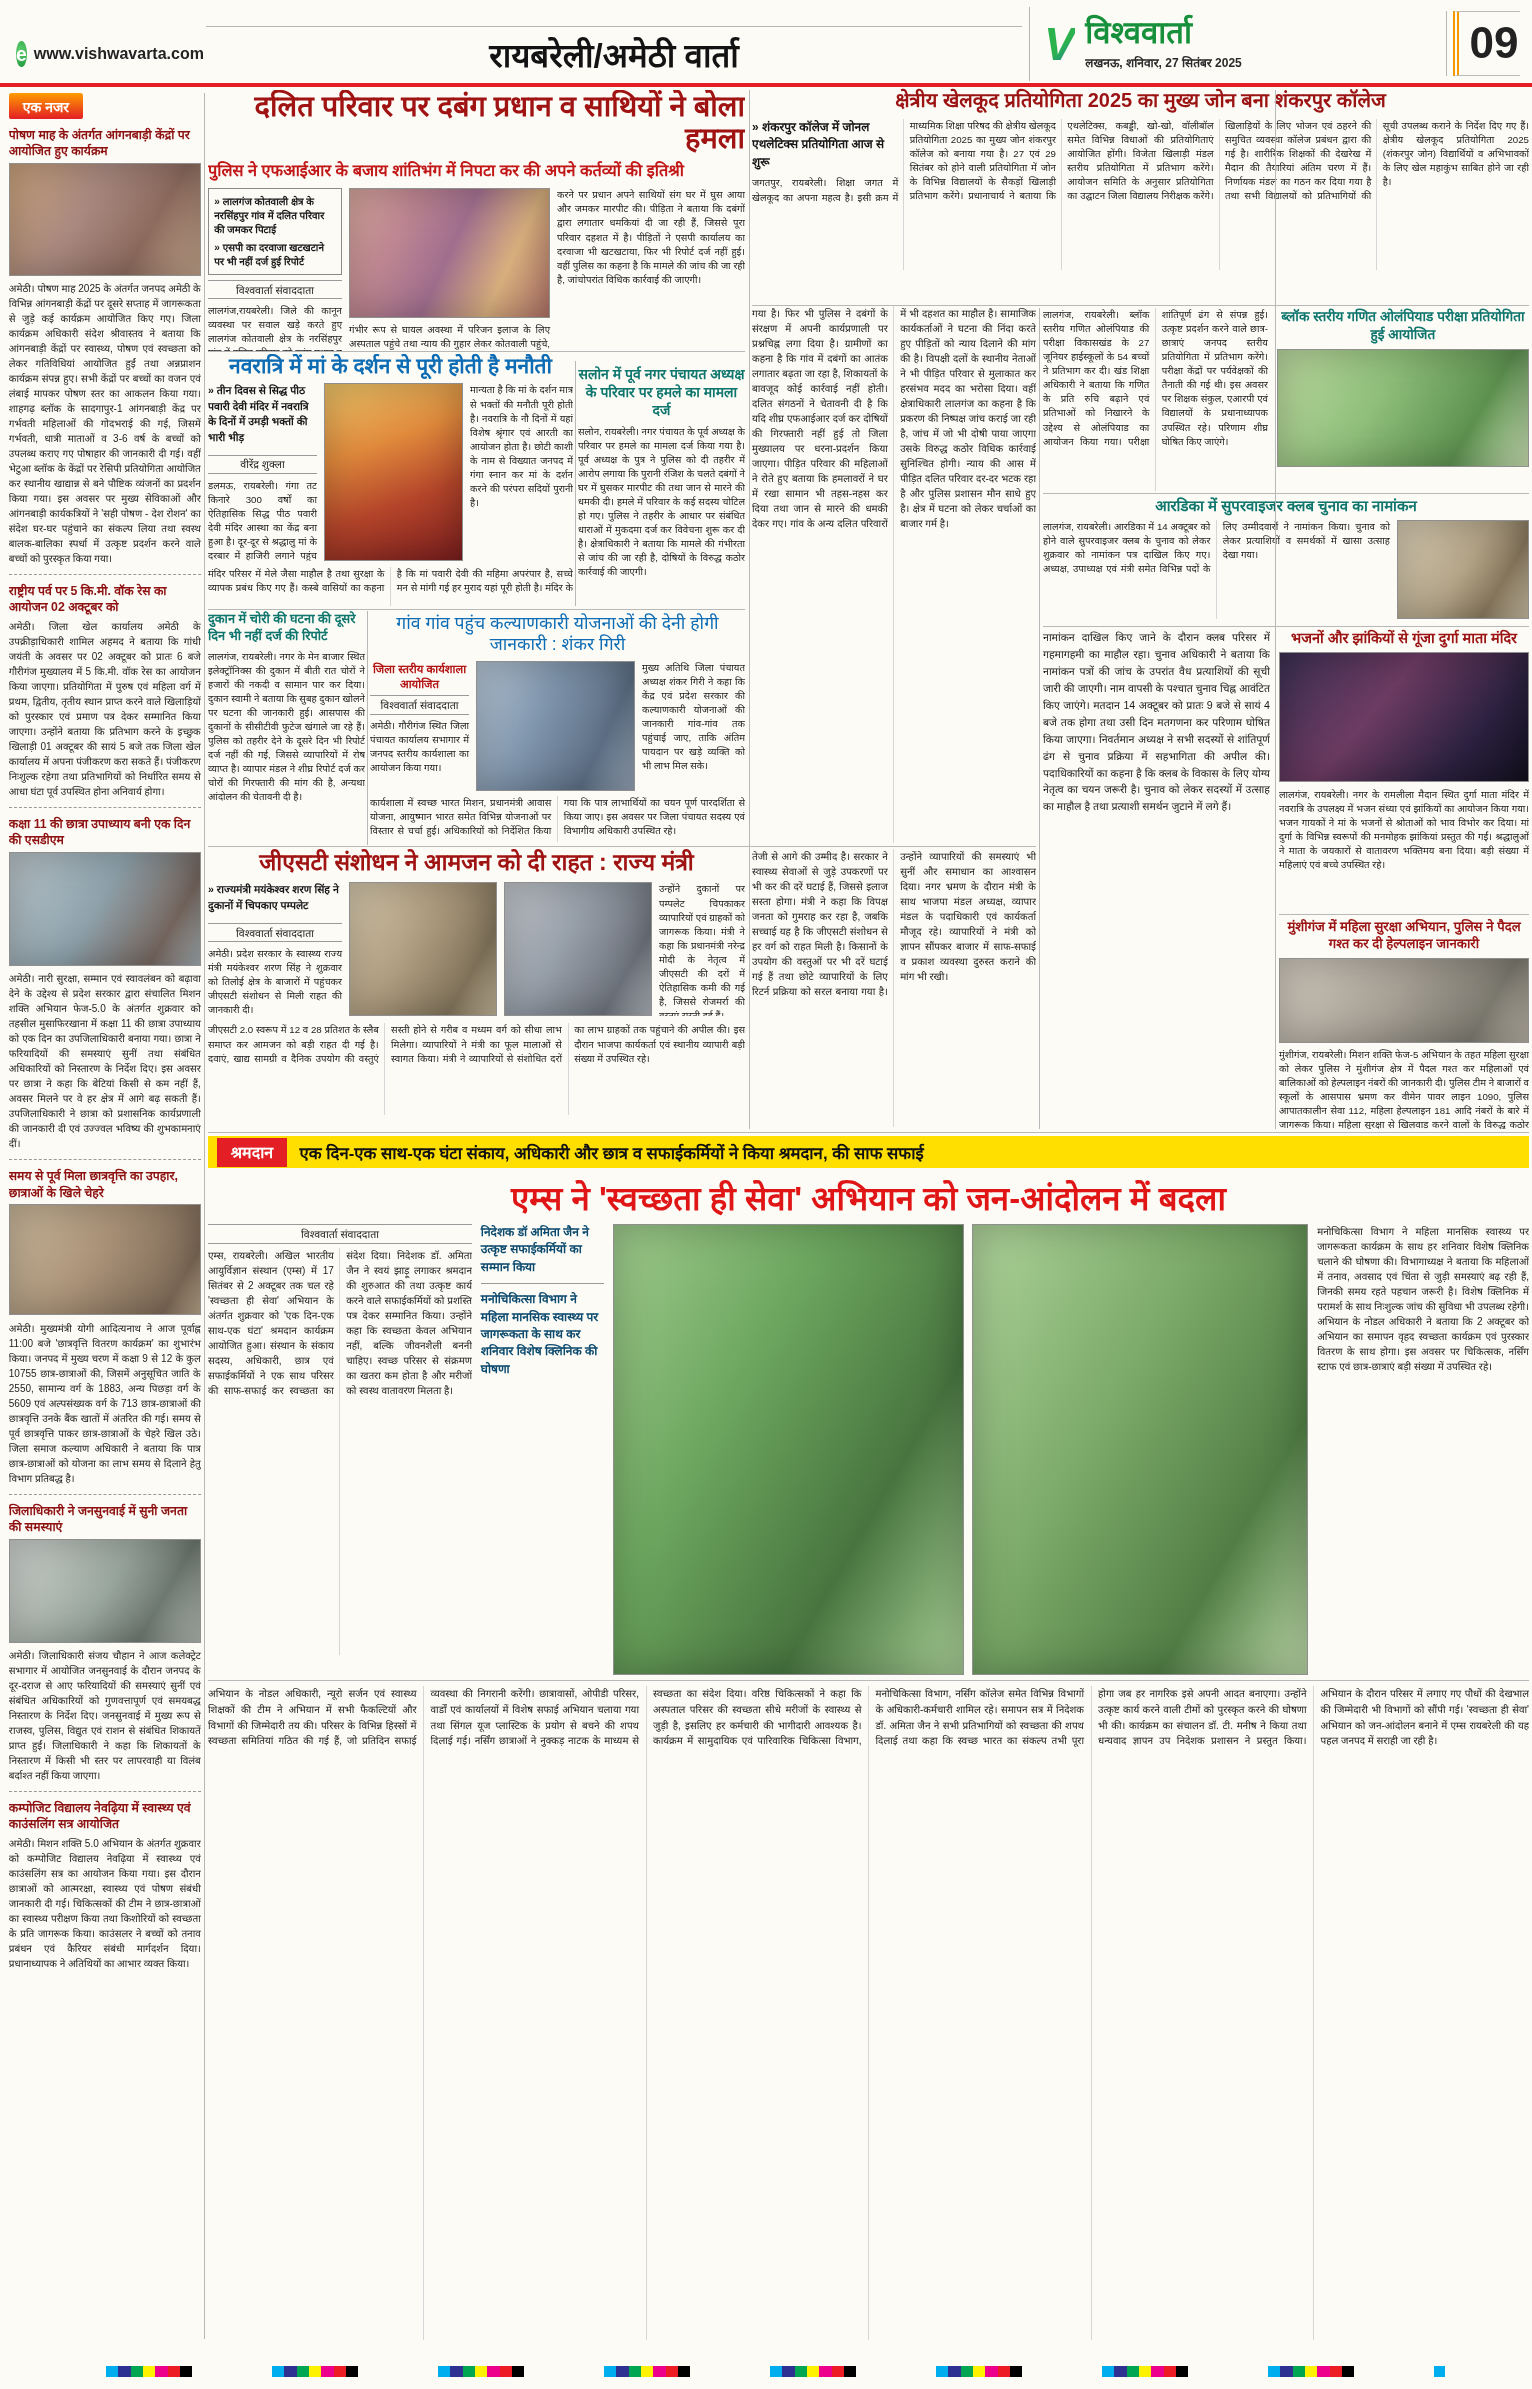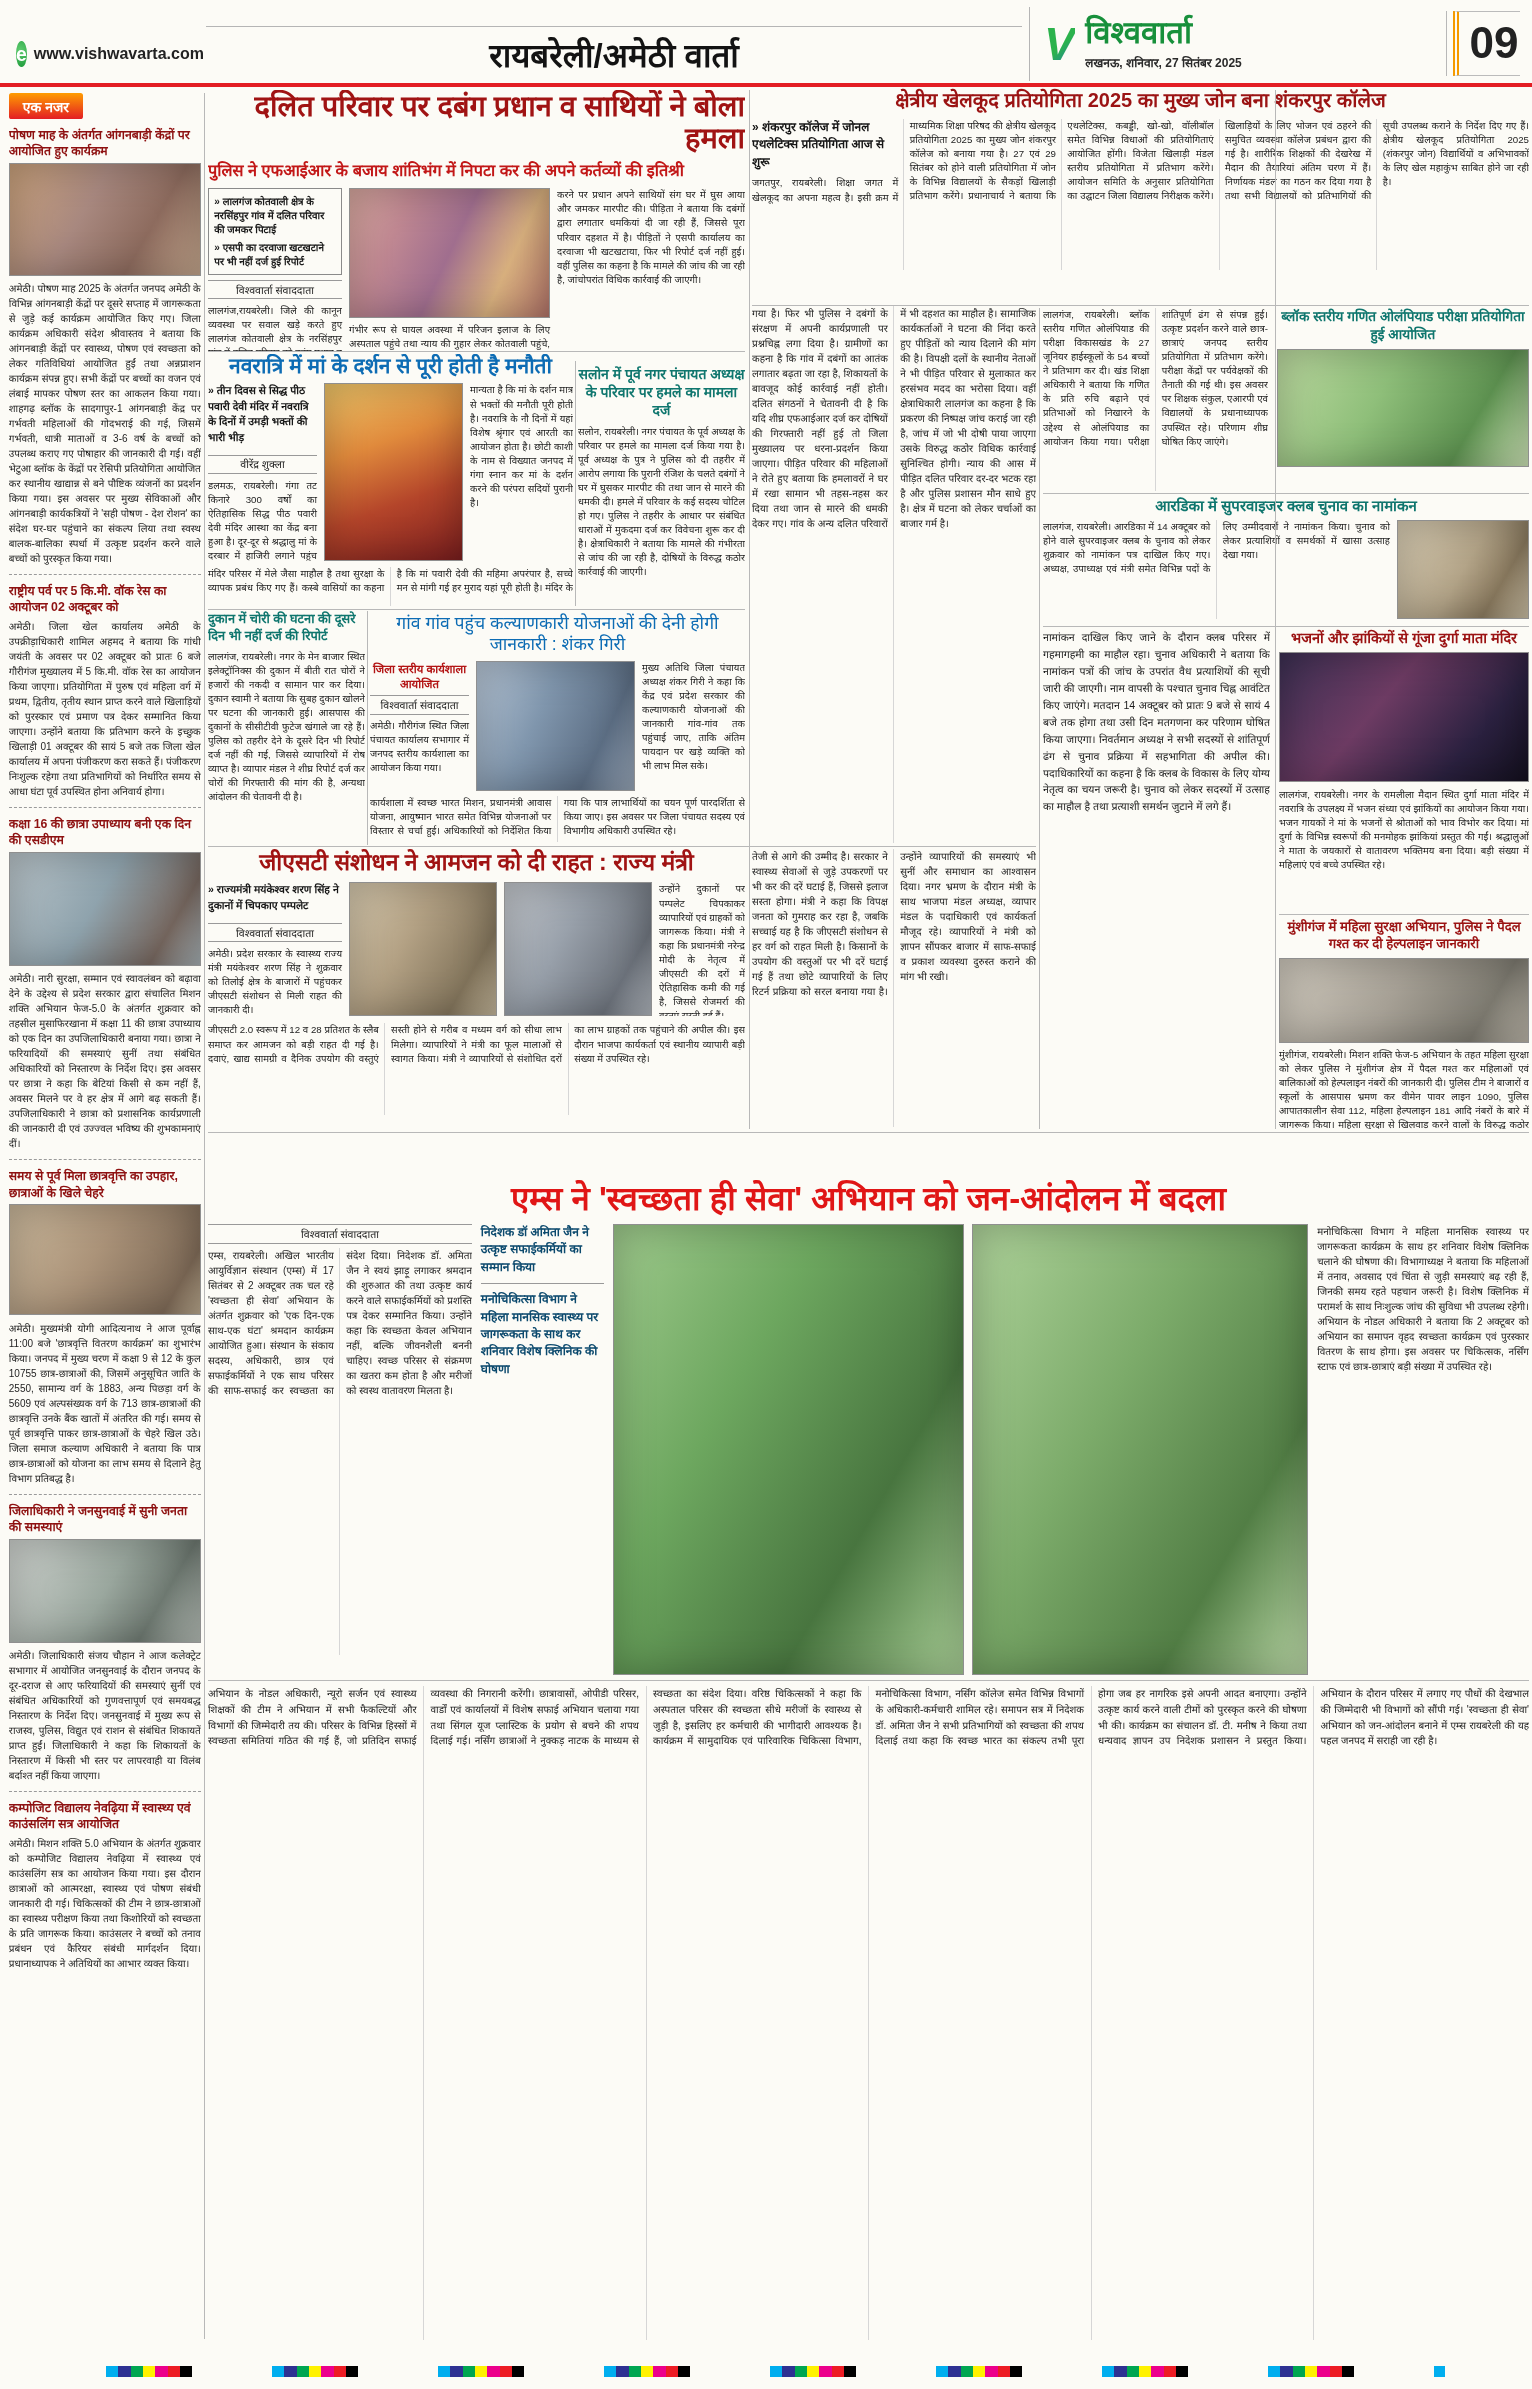--- a/index.html
+++ b/index.html
@@ -85,21 +85,21 @@
       <div class="photo ph-anganwadi" style="height:113px;margin:3.5px 0 5.3px"></div>
       <p class="bt">अमेठी। पोषण माह 2025 के अंतर्गत जनपद अमेठी के विभिन्न आंगनबाड़ी केंद्रों पर दूसरे सप्ताह में जागरूकता से जुड़े कई कार्यक्रम आयोजित किए गए। जिला कार्यक्रम अधिकारी संदेश श्रीवास्तव ने बताया कि आंगनबाड़ी केंद्रों पर स्वास्थ्य, पोषण एवं स्वच्छता को लेकर गतिविधियां आयोजित हुईं तथा अन्नप्राशन कार्यक्रम संपन्न हुए। सभी केंद्रों पर बच्चों का वजन एवं लंबाई मापकर पोषण स्तर का आकलन किया गया। शाहगढ़ ब्लॉक के सादगापुर-1 आंगनबाड़ी केंद्र पर गर्भवती महिलाओं की गोदभराई की गई, जिसमें गर्भवती, धात्री माताओं व 3-6 वर्ष के बच्चों को उपलब्ध कराए गए पोषाहार की जानकारी दी गई। वहीं भेटुआ ब्लॉक के केंद्रों पर रेसिपी प्रतियोगिता आयोजित कर स्थानीय खाद्यान्न से बने पौष्टिक व्यंजनों का प्रदर्शन किया गया। इस अवसर पर मुख्य सेविकाओं और आंगनबाड़ी कार्यकत्रियों ने 'सही पोषण - देश रोशन' का संदेश घर-घर पहुंचाने का संकल्प लिया तथा स्वस्थ बालक-बालिका स्पर्धा में उत्कृष्ट प्रदर्शन करने वाले बच्चों को पुरस्कृत किया गया।</p>
     </article>
 
     <article class="sb">
       <h3 class="sbt">राष्ट्रीय पर्व पर 5 कि.मी. वॉक रेस का आयोजन 02 अक्टूबर को</h3>
       <p class="bt">अमेठी। जिला खेल कार्यालय अमेठी के उपक्रीड़ाधिकारी शामिल अहमद ने बताया कि गांधी जयंती के अवसर पर 02 अक्टूबर को प्रातः 6 बजे गौरीगंज मुख्यालय में 5 कि.मी. वॉक रेस का आयोजन किया जाएगा। प्रतियोगिता में पुरुष एवं महिला वर्ग में प्रथम, द्वितीय, तृतीय स्थान प्राप्त करने वाले खिलाड़ियों को पुरस्कार एवं प्रमाण पत्र देकर सम्मानित किया जाएगा। उन्होंने बताया कि प्रतिभाग करने के इच्छुक खिलाड़ी 01 अक्टूबर की सायं 5 बजे तक जिला खेल कार्यालय में अपना पंजीकरण करा सकते हैं। पंजीकरण निःशुल्क रहेगा तथा प्रतिभागियों को निर्धारित समय से आधा घंटा पूर्व उपस्थित होना अनिवार्य होगा।</p>
     </article>
 
     <article class="sb">
-      <h3 class="sbt">कक्षा 16 की छात्रा उपाध्याय बनी एक दिन की एसडीएम</h3>
+      <h3 class="sbt">कक्षा 11 की छात्रा उपाध्याय बनी एक दिन की एसडीएम</h3>
       <div class="photo ph-sdm" style="height:114px;margin:3.5px 0 5.3px"></div>
       <p class="bt">अमेठी। नारी सुरक्षा, सम्मान एवं स्वावलंबन को बढ़ावा देने के उद्देश्य से प्रदेश सरकार द्वारा संचालित मिशन शक्ति अभियान फेज-5.0 के अंतर्गत शुक्रवार को तहसील मुसाफिरखाना में कक्षा 11 की छात्रा उपाध्याय को एक दिन का उपजिलाधिकारी बनाया गया। छात्रा ने फरियादियों की समस्याएं सुनीं तथा संबंधित अधिकारियों को निस्तारण के निर्देश दिए। इस अवसर पर छात्रा ने कहा कि बेटियां किसी से कम नहीं हैं, अवसर मिलने पर वे हर क्षेत्र में आगे बढ़ सकती हैं। उपजिलाधिकारी ने छात्रा को प्रशासनिक कार्यप्रणाली की जानकारी दी एवं उज्ज्वल भविष्य की शुभकामनाएं दीं।</p>
     </article>
 
     <article class="sb">
       <h3 class="sbt">समय से पूर्व मिला छात्रवृत्ति का उपहार, छात्राओं के खिले चेहरे</h3>
       <div class="photo ph-scholar" style="height:111px;margin:3.5px 0 5.3px"></div>
       <p class="bt">अमेठी। मुख्यमंत्री योगी आदित्यनाथ ने आज पूर्वाह्न 11:00 बजे 'छात्रवृत्ति वितरण कार्यक्रम' का शुभारंभ किया। जनपद में मुख्य चरण में कक्षा 9 से 12 के कुल 10755 छात्र-छात्राओं की, जिसमें अनुसूचित जाति के 2550, सामान्य वर्ग के 1883, अन्य पिछड़ा वर्ग के 5609 एवं अल्पसंख्यक वर्ग के 713 छात्र-छात्राओं की छात्रवृत्ति उनके बैंक खातों में अंतरित की गई। समय से पूर्व छात्रवृत्ति पाकर छात्र-छात्राओं के चेहरे खिल उठे। जिला समाज कल्याण अधिकारी ने बताया कि पात्र छात्र-छात्राओं को योजना का लाभ समय से दिलाने हेतु विभाग प्रतिबद्ध है।</p>
     </article>
 
@@ -231,20 +231,24 @@
     <div class="photo ph-night" style="height:130px;margin:5.3px 0"></div>
     <p class="bts">लालगंज, रायबरेली। नगर के रामलीला मैदान स्थित दुर्गा माता मंदिर में नवरात्रि के उपलक्ष्य में भजन संध्या एवं झांकियों का आयोजन किया गया। भजन गायकों ने मां के भजनों से श्रोताओं को भाव विभोर कर दिया। मां दुर्गा के विभिन्न स्वरूपों की मनमोहक झांकियां प्रस्तुत की गईं। श्रद्धालुओं ने माता के जयकारों से वातावरण भक्तिमय बना दिया। बड़ी संख्या में महिलाएं एवं बच्चे उपस्थित रहे।</p>
   </section>
 
   <section class="abs ovh" style="left:1279px;top:918px;width:250px;height:211px">
     <h2 class="t-maroon" style="font-size:13.2px;font-weight:bold;line-height:1.3;text-align:center">मुंशीगंज में महिला सुरक्षा अभियान, पुलिस ने पैदल गश्त कर दी हेल्पलाइन जानकारी</h2>
     <div class="photo ph-road" style="height:85px;margin:5.3px 0"></div>
     <p class="bts">मुंशीगंज, रायबरेली। मिशन शक्ति फेज-5 अभियान के तहत महिला सुरक्षा को लेकर पुलिस ने मुंशीगंज क्षेत्र में पैदल गश्त कर महिलाओं एवं बालिकाओं को हेल्पलाइन नंबरों की जानकारी दी। पुलिस टीम ने बाजारों व स्कूलों के आसपास भ्रमण कर वीमेन पावर लाइन 1090, पुलिस आपातकालीन सेवा 112, महिला हेल्पलाइन 181 आदि नंबरों के बारे में जागरूक किया। महिला सुरक्षा से खिलवाड़ करने वालों के विरुद्ध कठोर कार्रवाई की चेतावनी दी गई।</p>
   </section>
 
+  <div class="abs banner" style="left:208px;top:1136px;width:1321px;height:32px">
+    <span class="banner-label">श्रमदान</span>
+    <span class="banner-text">एक दिन-एक साथ-एक घंटा संकाय, अधिकारी और छात्र व सफाईकर्मियों ने किया श्रमदान, की साफ सफाई</span>
+  </div>
 
   <h1 class="abs t-bright" style="left:208px;top:1175px;width:1321px;text-align:center;font-size:33px;font-weight:bold">एम्स ने 'स्वच्छता ही सेवा' अभियान को जन-आंदोलन में बदला</h1>
 
   <section class="abs ovh" style="left:208px;top:1224px;width:1321px;height:451px">
     <div style="display:flex;gap:8.8px;height:100%">
       <div style="width:264px">
         <div class="byline" style="margin-top:0">विश्ववार्ता संवाददाता</div>
         <p class="bt c2" style="height:407px;overflow:hidden">एम्स, रायबरेली। अखिल भारतीय आयुर्विज्ञान संस्थान (एम्स) में 17 सितंबर से 2 अक्टूबर तक चल रहे 'स्वच्छता ही सेवा' अभियान के अंतर्गत शुक्रवार को 'एक दिन-एक साथ-एक घंटा' श्रमदान कार्यक्रम आयोजित हुआ। संस्थान के संकाय सदस्य, अधिकारी, छात्र एवं सफाईकर्मियों ने एक साथ परिसर की साफ-सफाई कर स्वच्छता का संदेश दिया। निदेशक डॉ. अमिता जैन ने स्वयं झाड़ू लगाकर श्रमदान की शुरुआत की तथा उत्कृष्ट कार्य करने वाले सफाईकर्मियों को प्रशस्ति पत्र देकर सम्मानित किया। उन्होंने कहा कि स्वच्छता केवल अभियान नहीं, बल्कि जीवनशैली बननी चाहिए। स्वच्छ परिसर से संक्रमण का खतरा कम होता है और मरीजों को स्वस्थ वातावरण मिलता है।</p>
       </div>
       <div style="width:123px">

